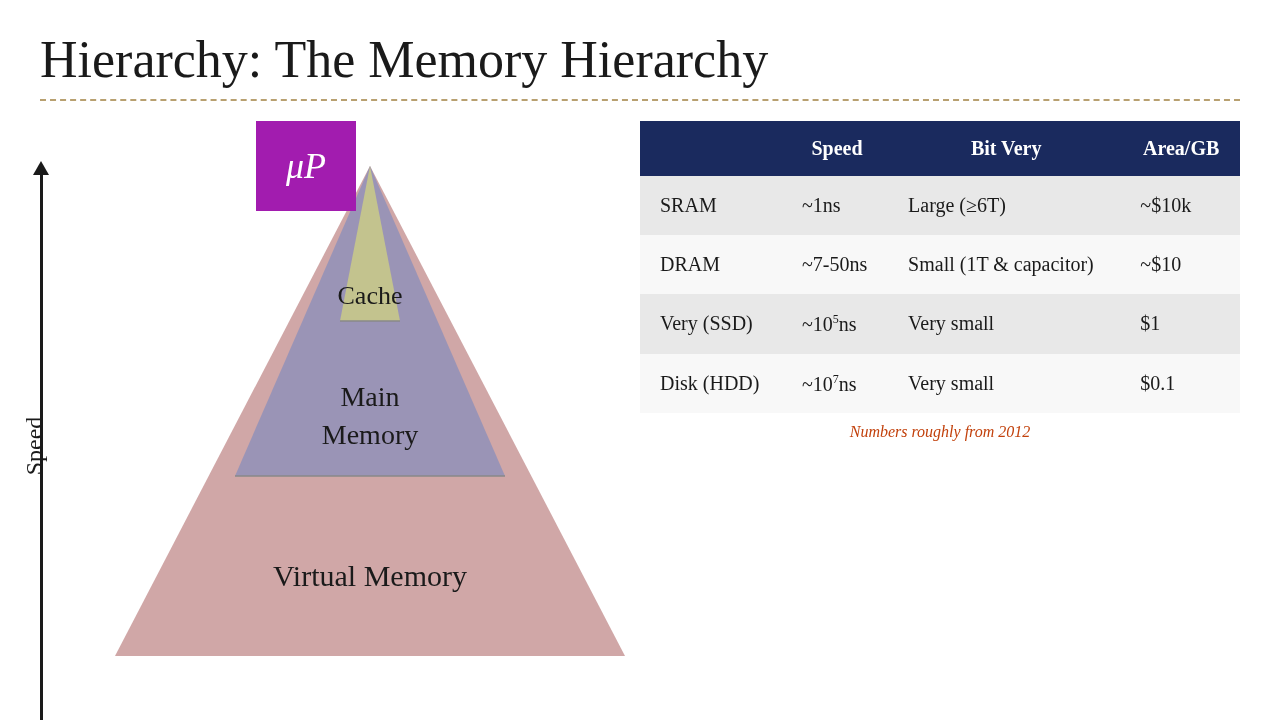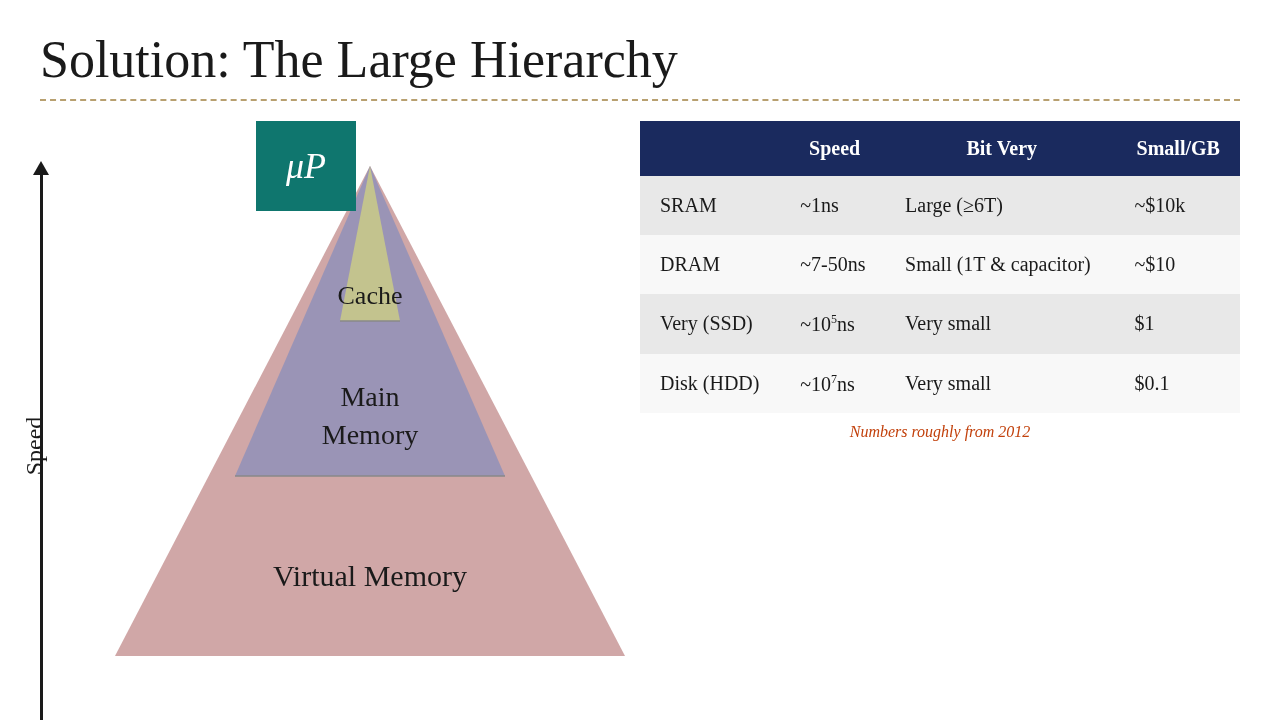--- a/index.html
+++ b/index.html
@@ -44,21 +44,21 @@
     
     .pyramid-section {
       position: relative;
       width: 560px;
       flex-shrink: 0;
     }
 
     .mu-p-box {
       width: 100px;
       height: 90px;
-      background: #0f766e;
+      background: #a21caf;
       display: flex;
       align-items: center;
       justify-content: center;
       position: absolute;
       top: 0;
       left: 216px;
       z-index: 10;
     }
 
     .mu-p-text {
@@ -173,21 +173,21 @@
       font-size: 12px;
       vertical-align: super;
     }
 
   </style>
 </head>
 <body>
 
 <div class="page">
 
-  <h1 class="title">Solution: The Large Hierarchy</h1>
+  <h1 class="title">Hierarchy: The Memory Hierarchy</h1>
   <hr class="divider">
 
   <div class="content-area">
 
     <div class="pyramid-section">
 
       <div class="mu-p-box">
         <span class="mu-p-text">μP</span>
       </div>
 
@@ -224,21 +224,21 @@
     </div>
 
     <div class="table-section">
 
       <table>
         <thead>
           <tr>
             <th></th>
             <th>Speed</th>
             <th>Bit Very</th>
-            <th>Small/GB</th>
+            <th>Area/GB</th>
           </tr>
         </thead>
         <tbody>
           <tr>
             <td>SRAM</td>
             <td>~1ns</td>
             <td>Large (≥6T)</td>
             <td>~$10k</td>
           </tr>
           <tr>

